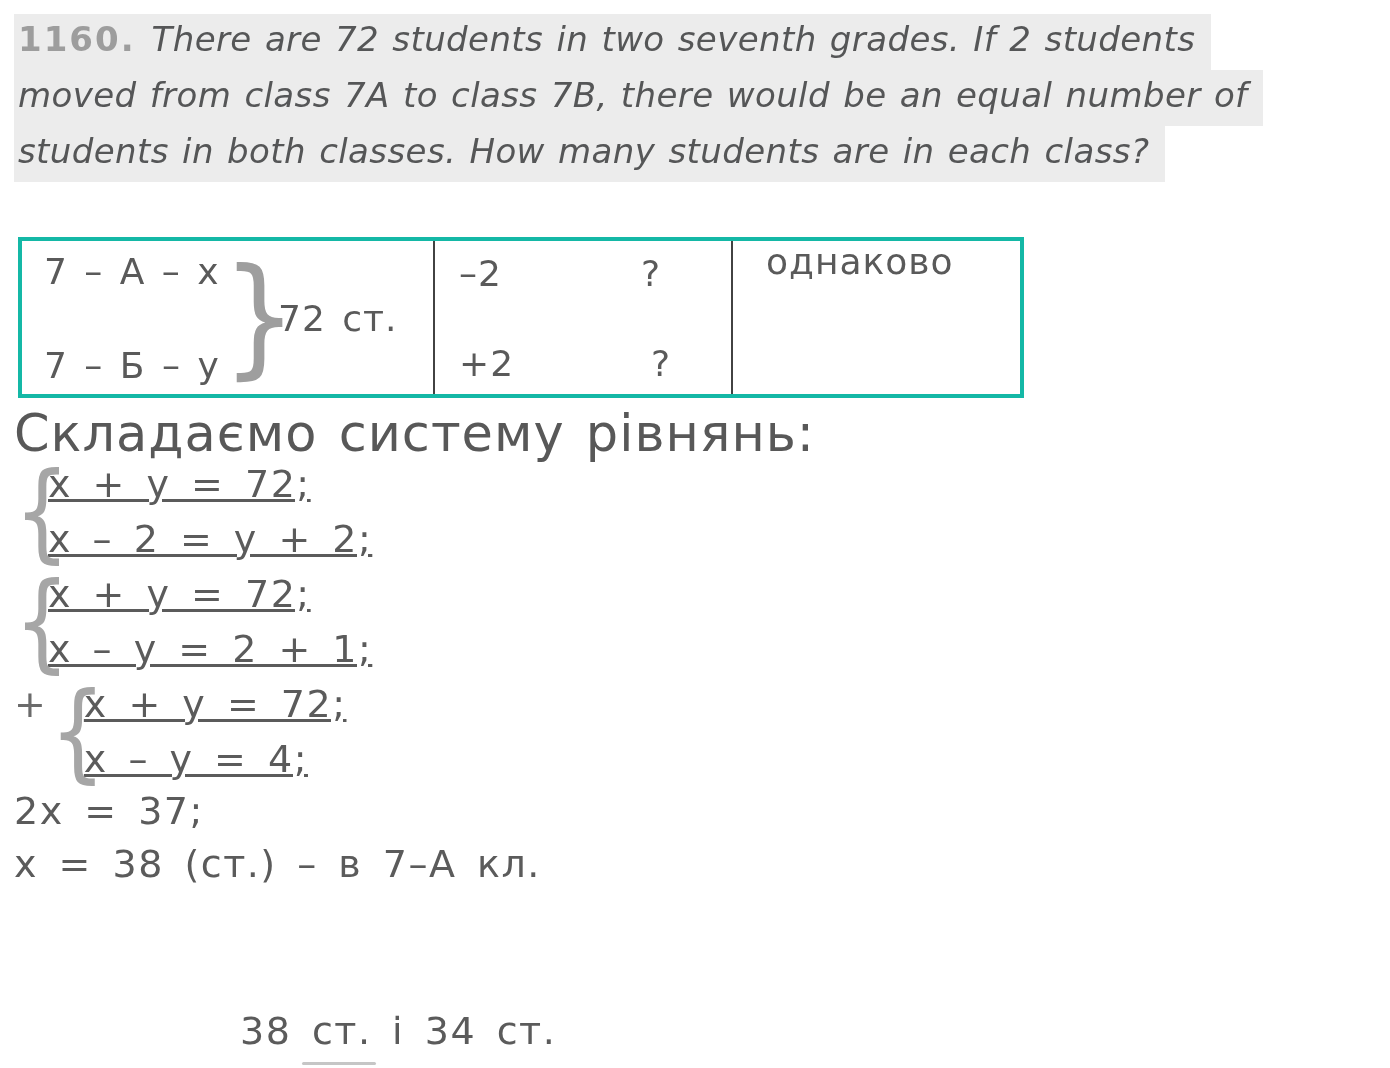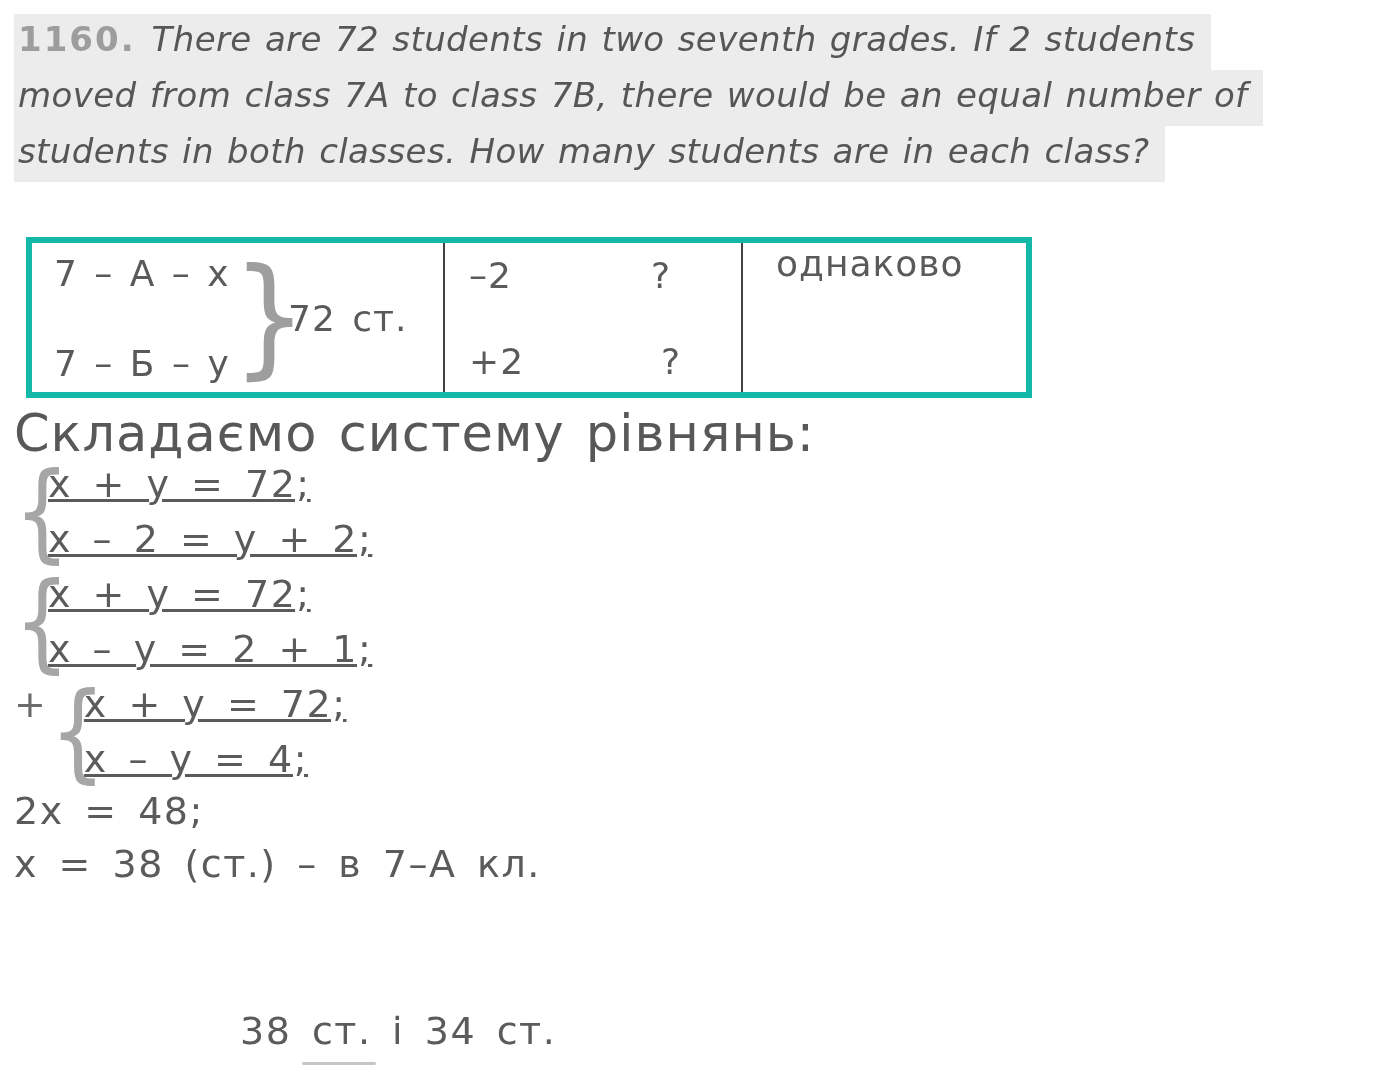--- a/index.html
+++ b/index.html
@@ -31,23 +31,23 @@
   .problem-number {
     font-style: normal;
     font-weight: bold;
     color: #9d9d9d;
     letter-spacing: 2px;
     margin-right: 16px;
   }
 
   
   .sol-table {
-    position: absolute; left: 26px; top: 237px;
+    position: absolute; left: 18px; top: 237px;
     width: 1006px; height: 161px;
-    border: 6px solid #14b8a6;
+    border: 4px solid #14b8a6;
     display: grid;
     grid-template-columns: 411px 298px 1fr;
     background: #fff;
   }
   .t-cell { position: relative; font-size: 36px; color: #5a5a5a; letter-spacing: 1px; word-spacing: 4px; }
   .t-cell + .t-cell { border-left: 2px solid #424242; }
   .c1-top    { position: absolute; left: 22px; top: 10px; white-space: nowrap; }
   .c1-bottom { position: absolute; left: 22px; bottom: 8px; white-space: nowrap; }
   .c1-brace  {
     position: absolute; left: 200px; top: 50%;
@@ -146,21 +146,21 @@
   <div class="system" style="top:676px">
     <span class="sys-plus">+</span>
     <span class="sys-brace">{</span>
     <span class="sys-eqs">
       <span class="eq">x + y = 72;</span>
       <span class="eq">x – y = 4;</span>
     </span>
   </div>
 
   <div class="line" style="top:783px">
-    <span class="eq">2x = 48;</span>
+    <span class="eq">2x = 37;</span>
   </div>
   <div class="line" style="top:836px">
     <span class="eq">x = 38 (ст.) – в 7–А кл.</span>
   </div>
 
   <div class="answer-line">
     <span class="eq">38 ст. і 34 ст.</span>
   </div>
 
   <div class="scan-artifact"></div>

